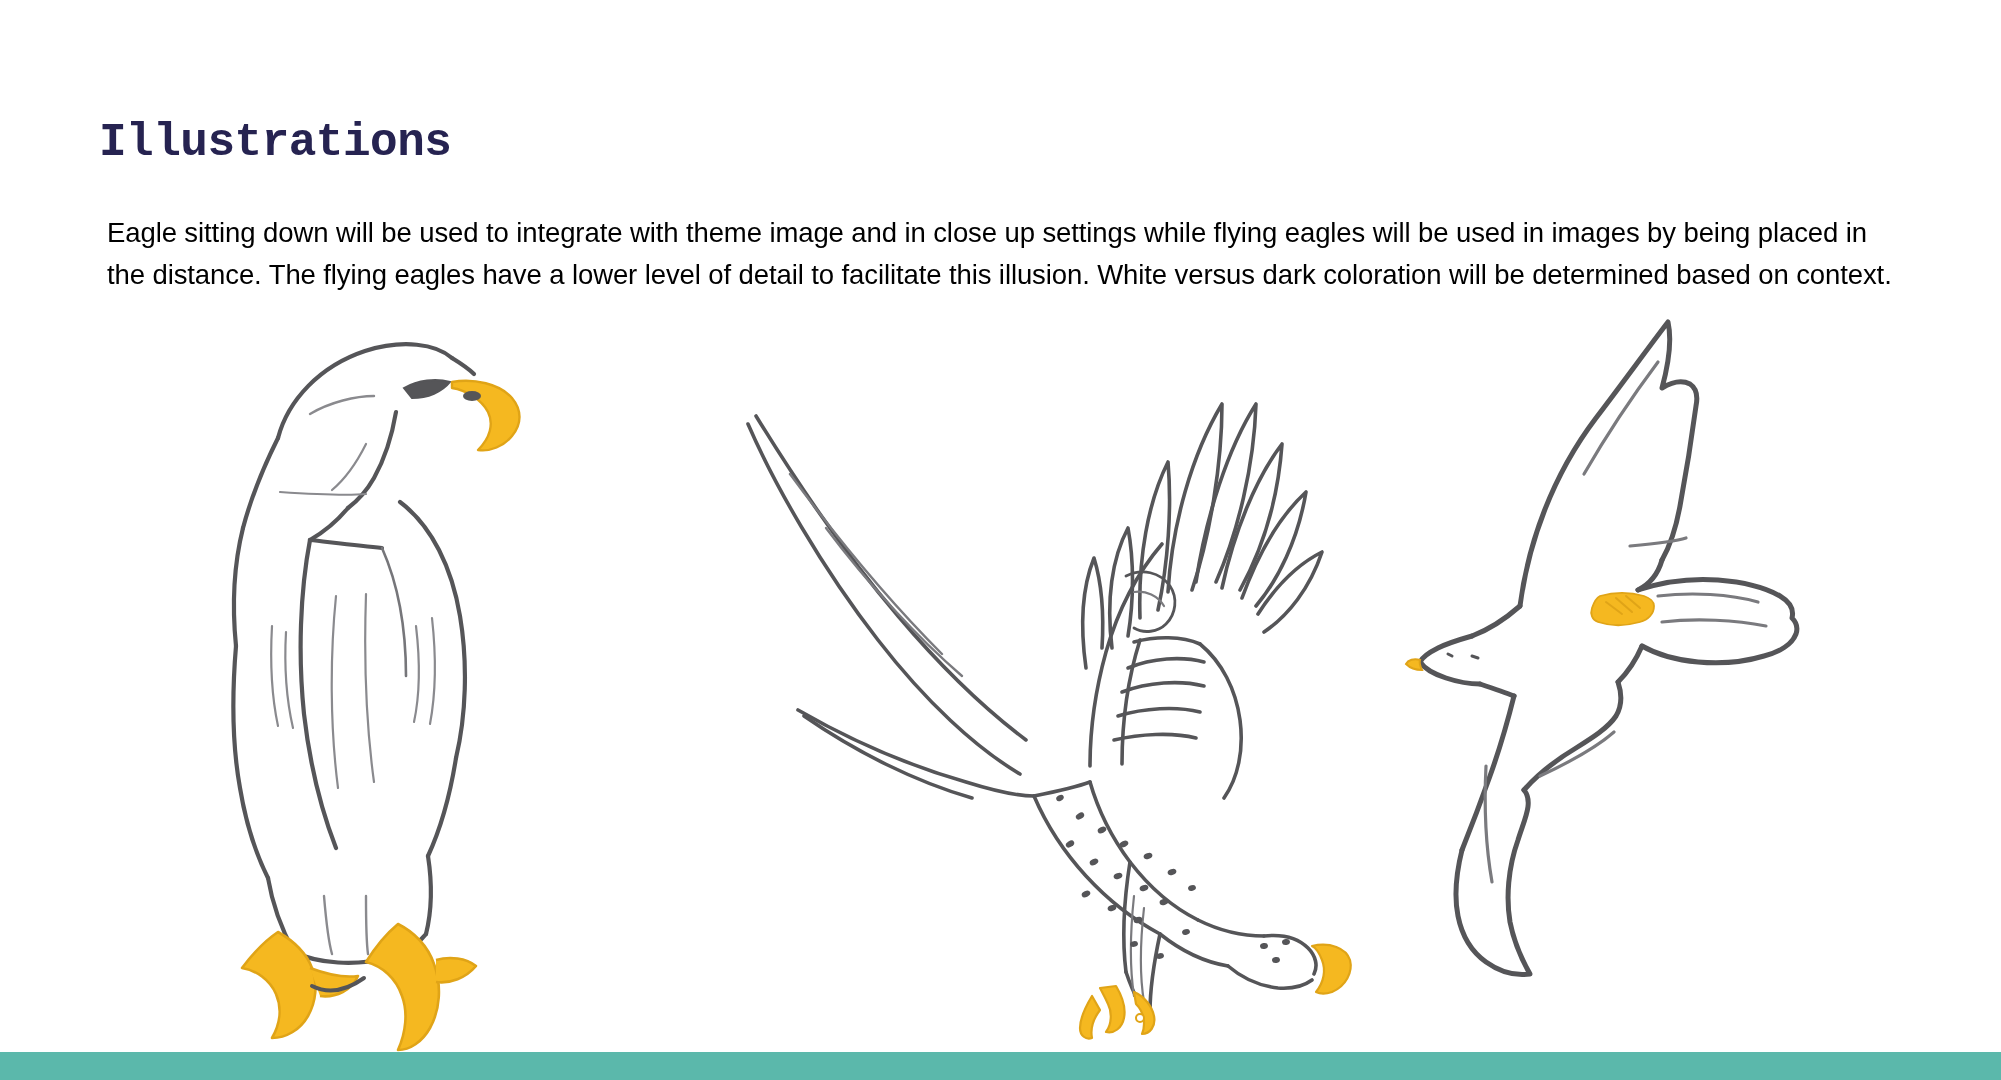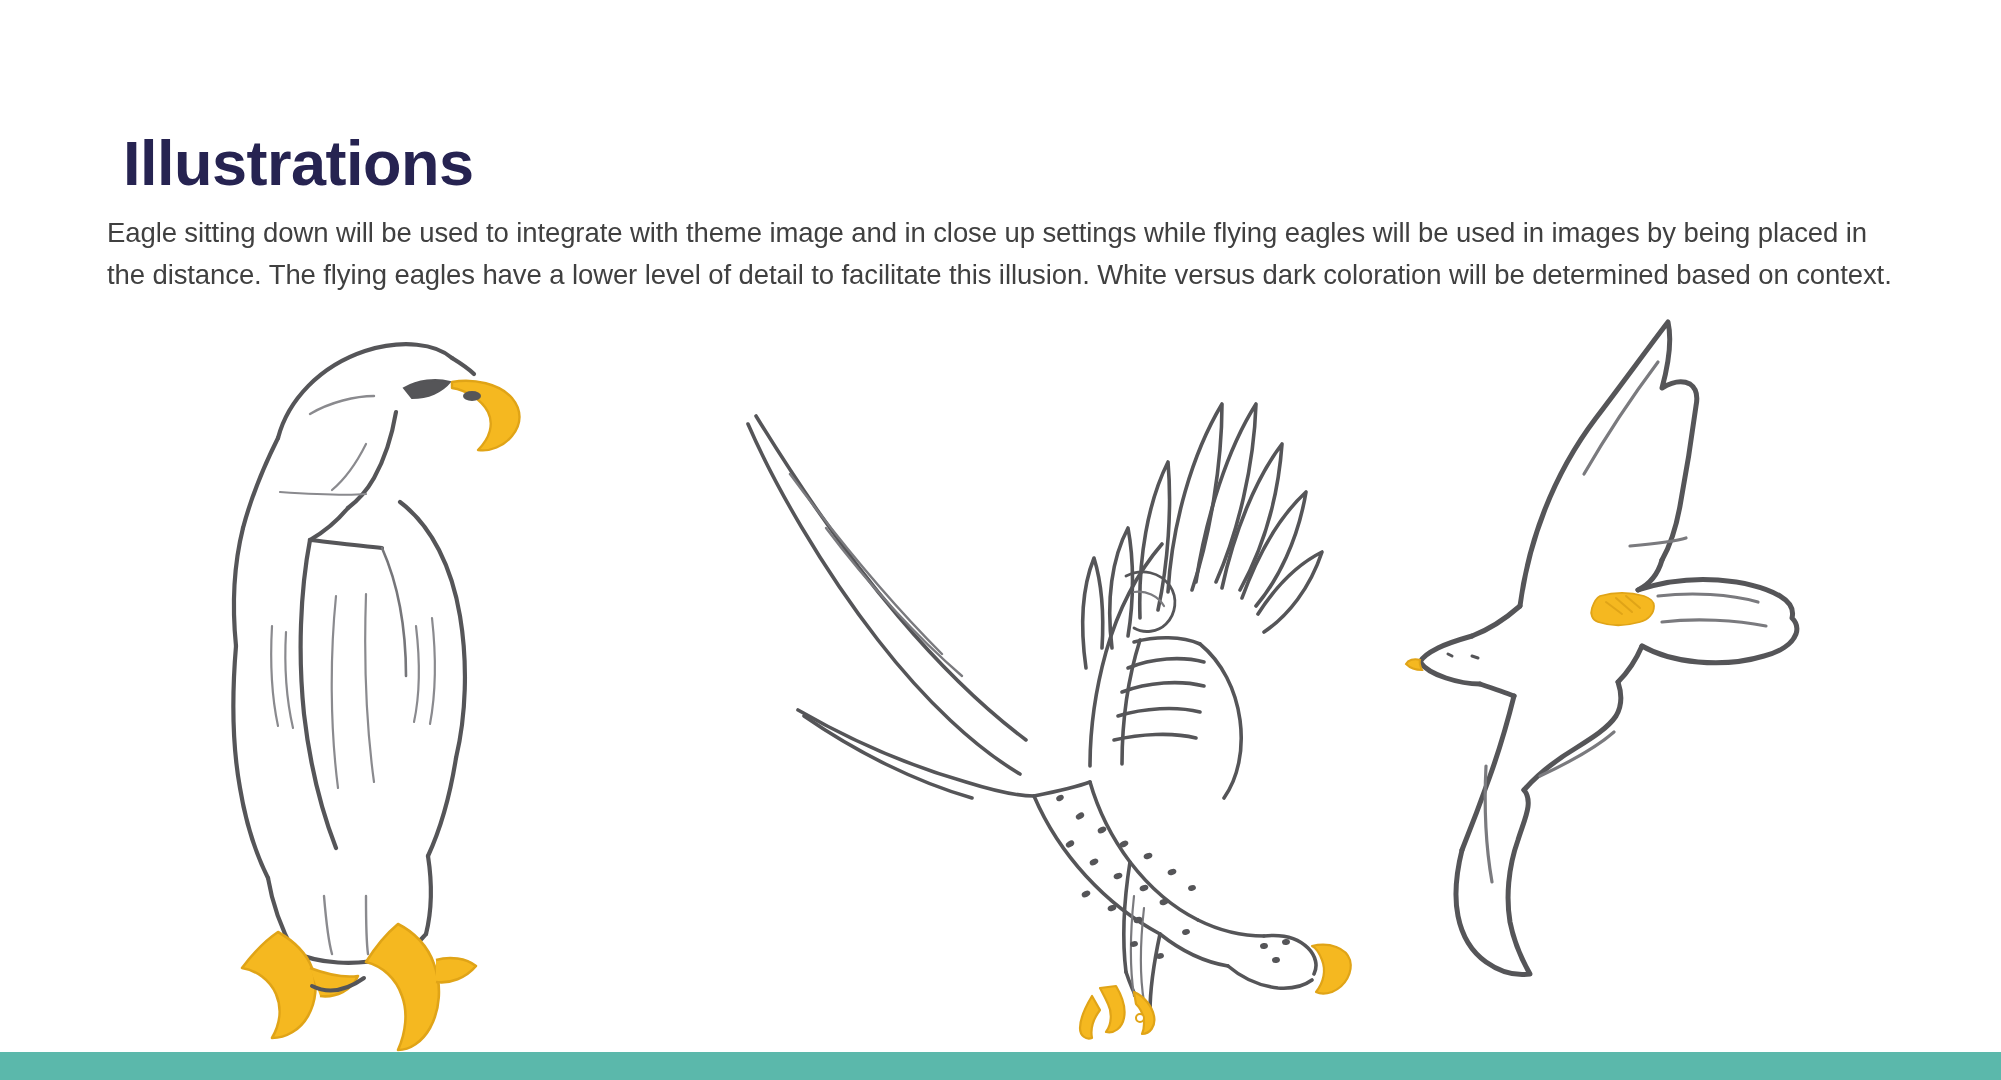--- a/index.html
+++ b/index.html
@@ -16,25 +16,25 @@
   }
 
   .slide {
     position: absolute;
     inset: 0;
     background: #ffffff;
   }
 
   .page-title {
     position: absolute;
-    left: 123px;
+    left: 99px;
     top: 88px;
-    font-family: Liberation Sans, sans-serif;
+    font-family: Liberation Mono, monospace;
     font-weight: bold;
-    font-size: 63px;
+    font-size: 46px;
     line-height: 1.05;
     letter-spacing: -0.5px;
     color: #262351;
     white-space: nowrap;
   }
 
   .body-copy {
     position: absolute;
     left: 107px;
     top: 184px;
@@ -74,21 +74,21 @@
     background: #5BB8AB;
   }
 </style>
 </head>
 <body>
 
 <div class="slide">
 
   <h1 class="page-title" style="color: rgb(38, 35, 81);">Illustrations</h1>
 
-  <p class="body-copy" style="color: #404040;">Eagle sitting down will be used to integrate with theme image and in close up settings while flying eagles will be used in images by being placed in the distance. The flying eagles have a lower level of detail to facilitate this illusion. White versus dark coloration will be determined based on context.</p>
+  <p class="body-copy" style="color: #000000;">Eagle sitting down will be used to integrate with theme image and in close up settings while flying eagles will be used in images by being placed in the distance. The flying eagles have a lower level of detail to facilitate this illusion. White versus dark coloration will be determined based on context.</p>
 
   <div class="illustrations">
 
     <div class="illus illus-sitting">
       <svg viewBox="0 0 420 700" xmlns="http://www.w3.org/2000/svg">
         <g fill="none" stroke="#555558" stroke-width="4.2" stroke-linecap="round" stroke-linejoin="round">
 
           <path d="M118 142 C128 104 160 70 205 55 C243 43 276 48 292 62"></path>
 
           <path d="M292 62 C305 70 310 74 314 78"></path>

